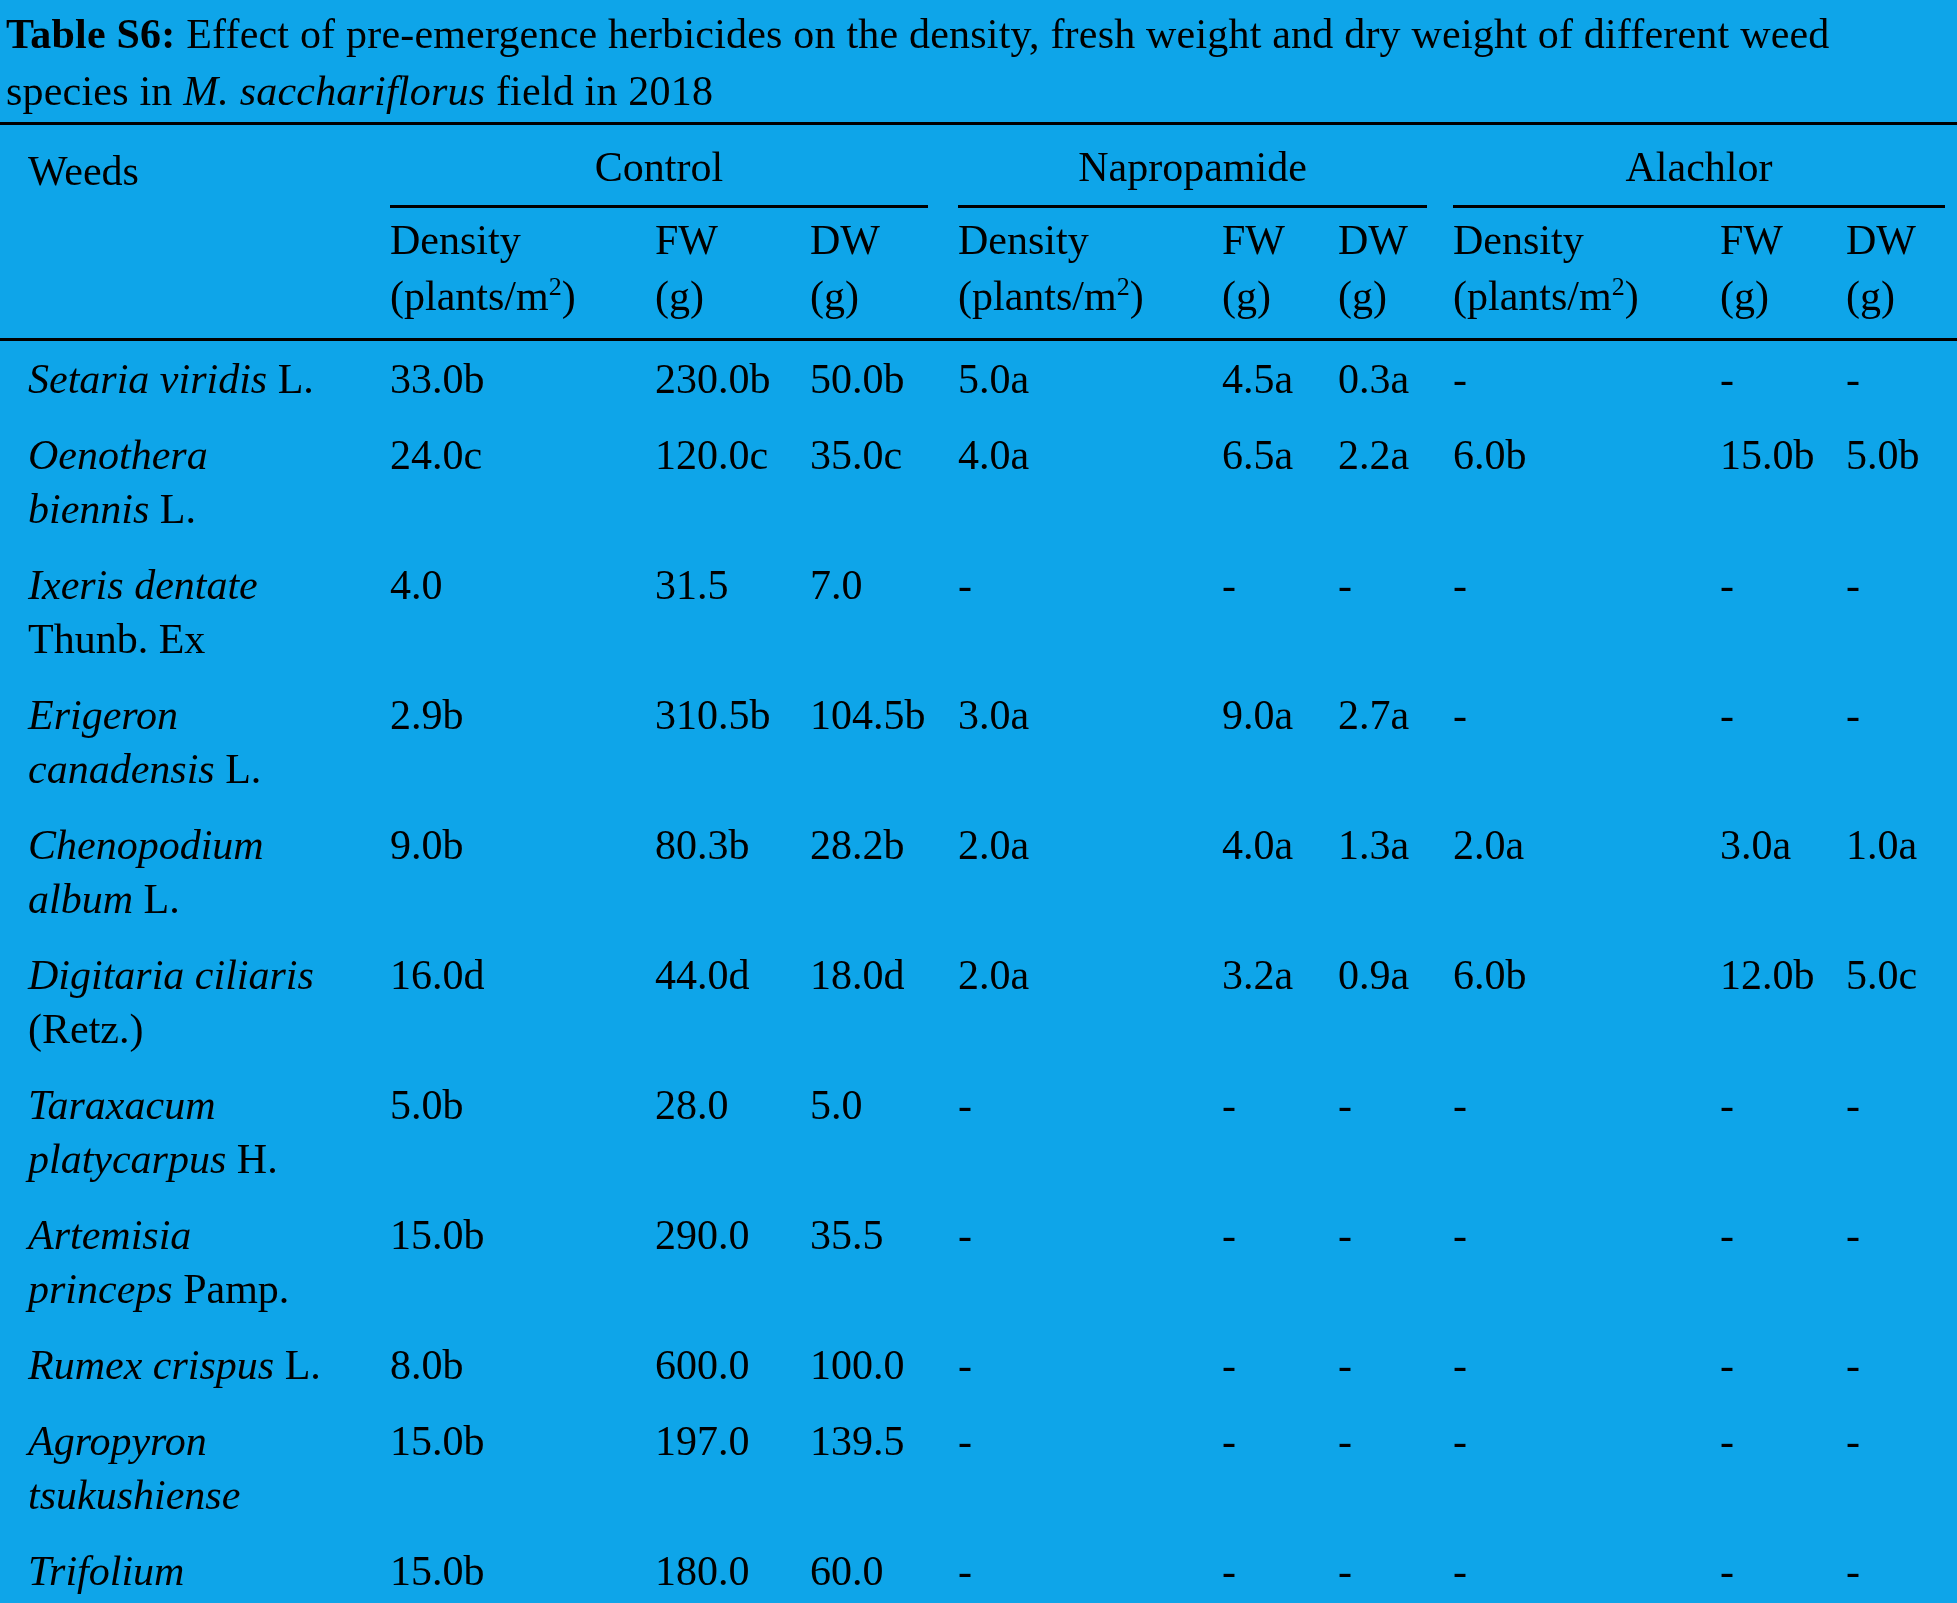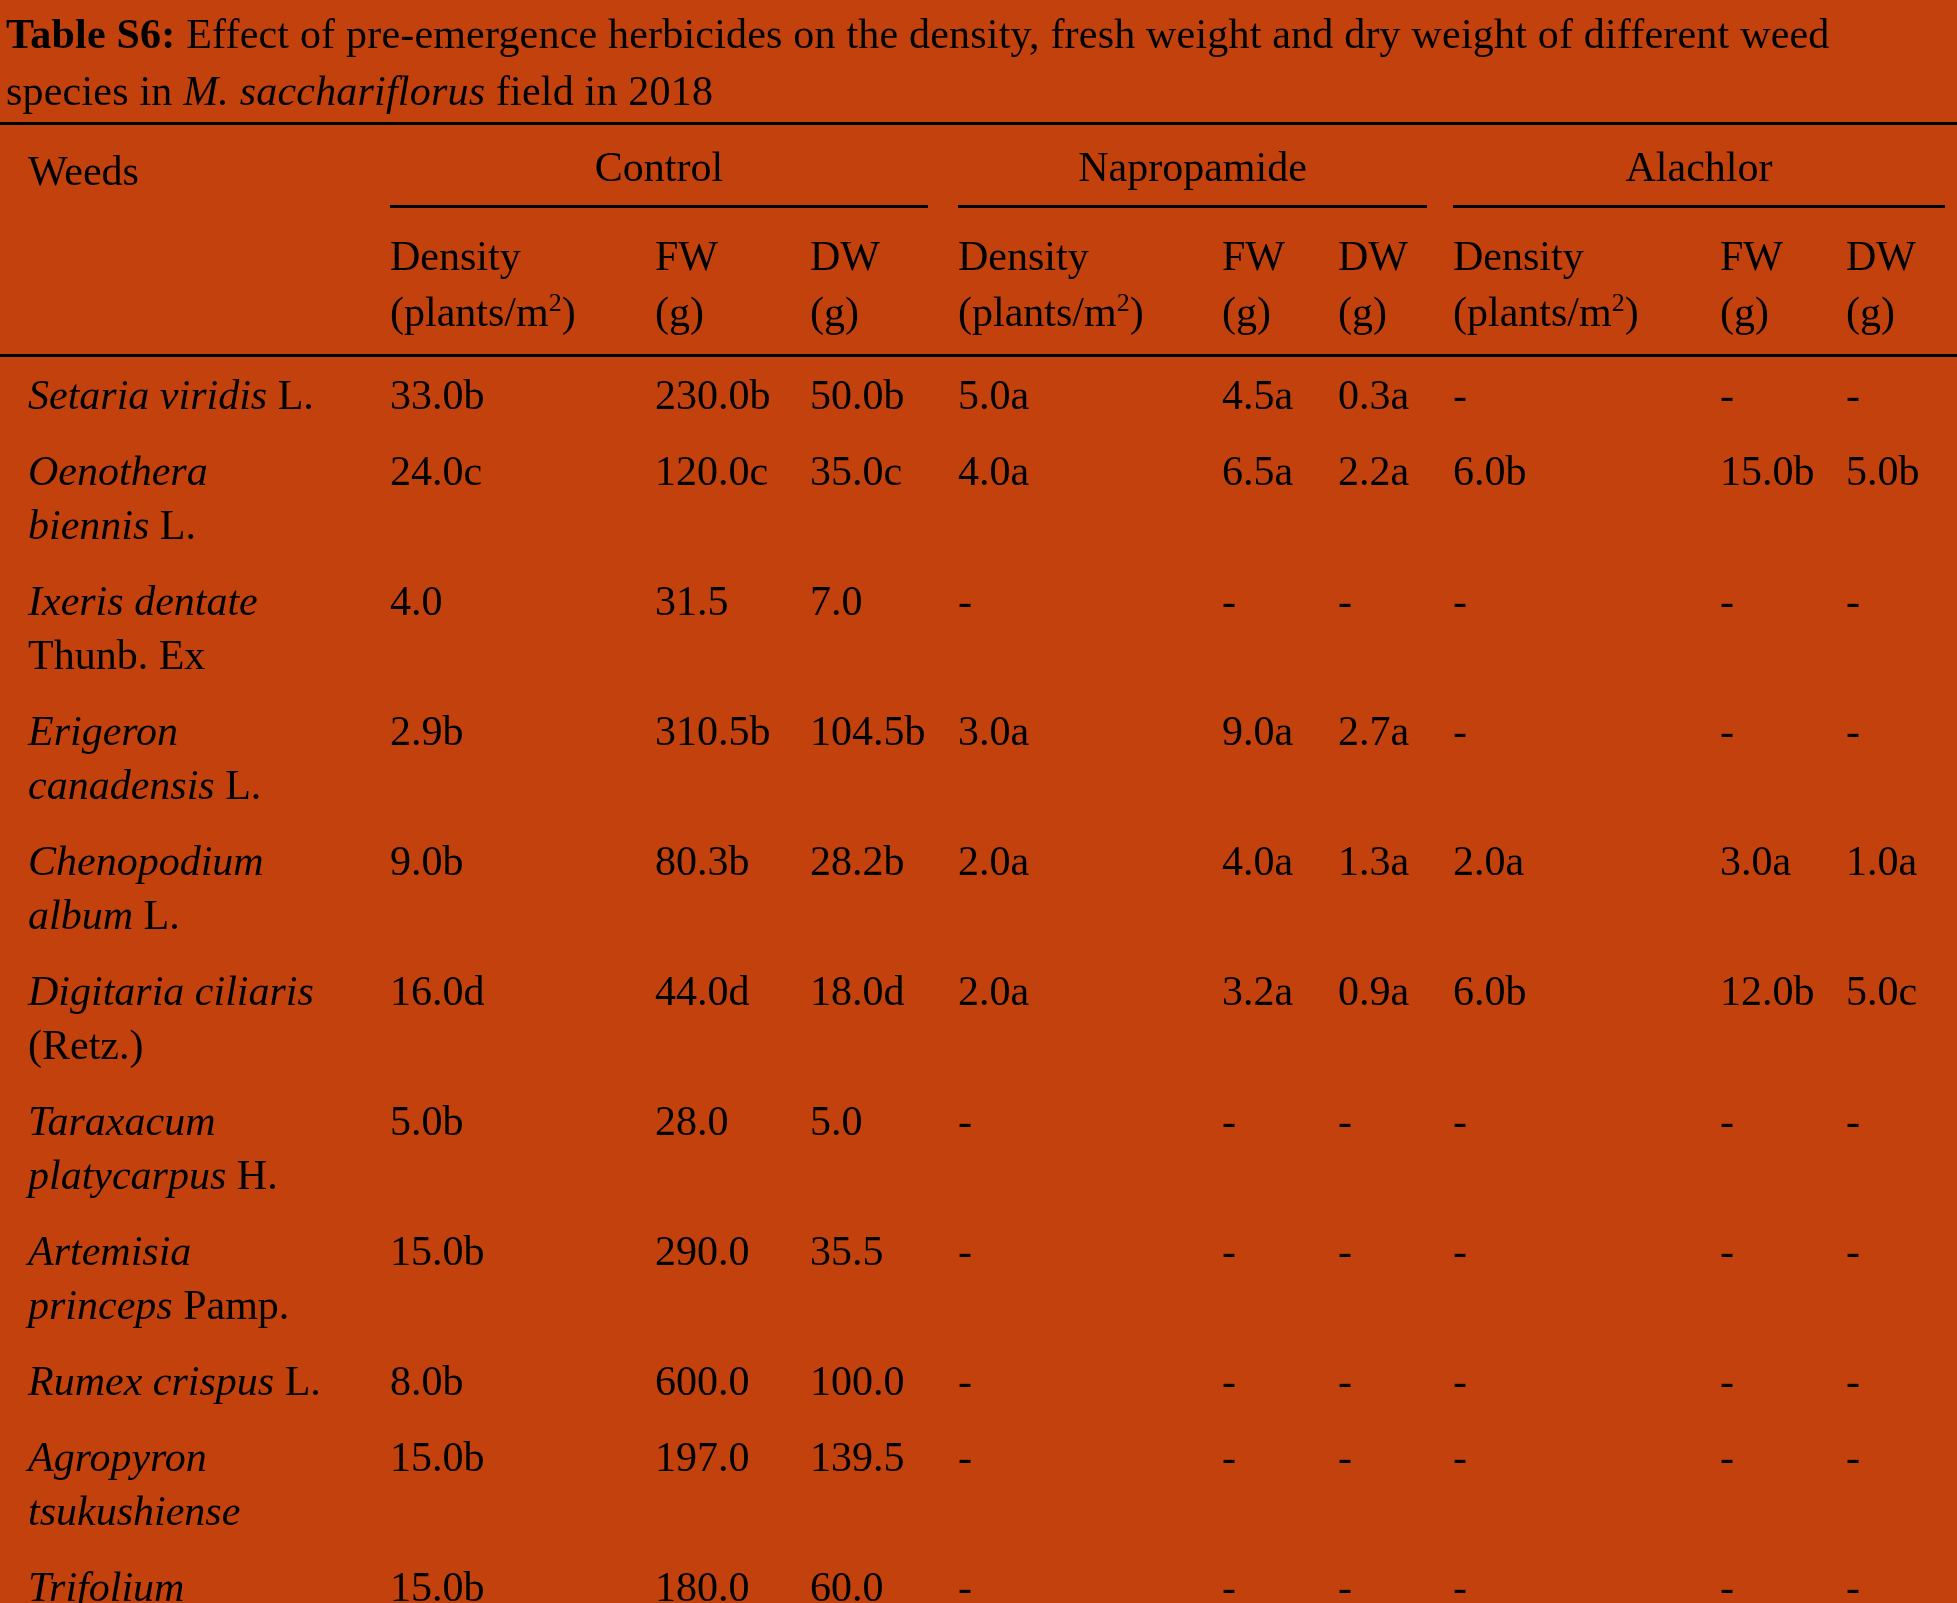--- a/index.html
+++ b/index.html
@@ -1,18 +1,18 @@
 <!DOCTYPE html>
 <html><head>
 <meta charset="utf-8">
 <style>
   html,body{margin:0;padding:0;background:#fff;color:#000;}
   .page{
     width:1957px;height:1603px;
-    background:#c2410c;
+    background:#0ea5e9;
     font-family:"Liberation Serif","DejaVu Serif",serif;
     position:relative;
     box-sizing:border-box;
     overflow:hidden;
   }
   .title{
     padding:6px 4px 0 6px;
     font-size:42px;
     line-height:57px;
     letter-spacing:0.2px;
@@ -38,21 +38,21 @@
   th.weeds-th{padding:18px 0 0 28px;}
   th.group-th{padding:0;}
   .ginner{
     margin-right:30px;
     border-bottom:3px solid #000;
     text-align:center;
     padding:14px 0 10px 0;
   }
   th.group-th.g3 .ginner{margin-right:12px;}
   th.group-th.g2 .ginner{margin-right:26px;}
-  .sub{padding:20px 6px 14px 0;}
+  .sub{padding:4px 6px 14px 0;}
   .sub div{line-height:56px;}
   sup{font-size:26px;vertical-align:super;line-height:0;}
   tbody{border-top:3px solid #000;}
   tbody td{
     font-size:42px;
     line-height:54px;
     vertical-align:top;
     text-align:left;
     padding:11px 4px 11px 0;
   }

